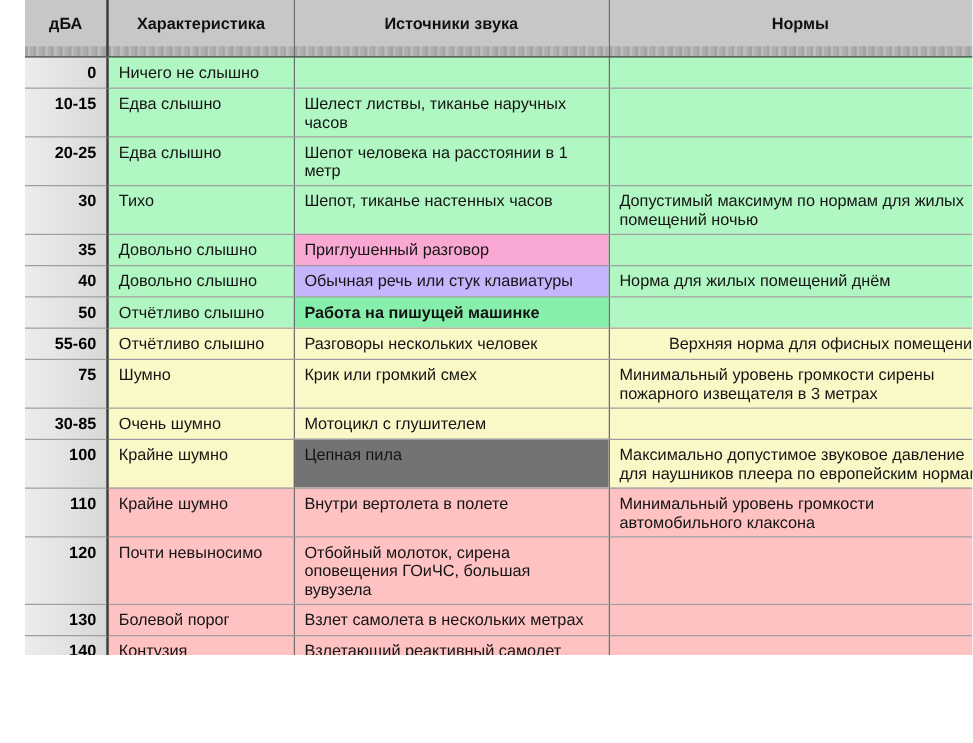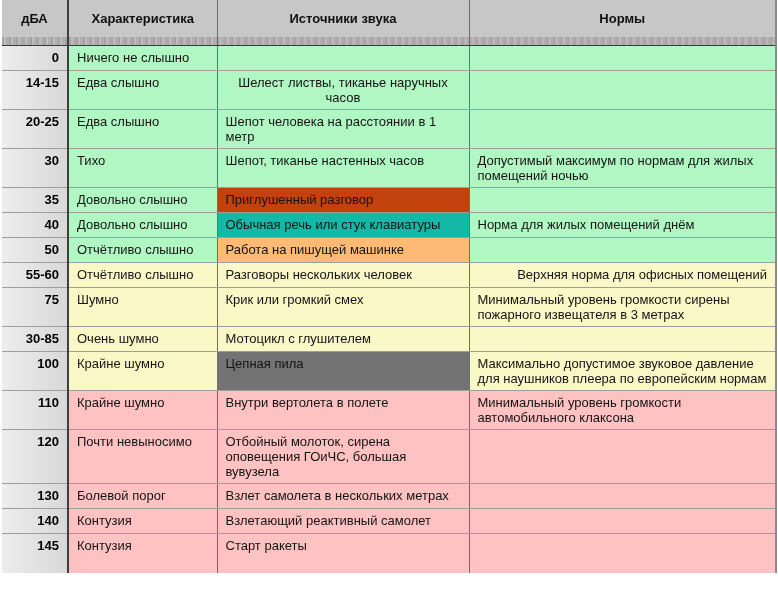--- a/index.html
+++ b/index.html
@@ -3,25 +3,25 @@
 <meta charset="utf-8">
 <style>
   html, body {
     margin: 0;
     padding: 0;
     background: #ffffff;
     font-family: "Liberation Sans", "DejaVu Sans", sans-serif;
   }
   .canvas {
     width: 778px;
-    height: 594px;
+    height: 524px;
     overflow: hidden;
     background: #ffffff;
     box-sizing: border-box;
-    padding: 0 2px;
+    padding: 0 20px;
   }
   table.noise {
     border-collapse: collapse;
     table-layout: fixed;
     width: 774px;
     font-size: 13px;
     color: #141414;
   }
   
   th {
@@ -86,53 +86,53 @@
       </tr>
     </thead>
     <tbody>
         <tr>
           <td class="dba">0</td>
           <td style="background-color: rgb(177, 247, 195);">Ничего не слышно</td>
           <td style="background-color: rgb(177, 247, 195);"></td>
           <td style="background-color: rgb(177, 247, 195);"></td>
         </tr>
         <tr>
-          <td class="dba">14-15</td>
+          <td class="dba">10-15</td>
           <td style="background-color: rgb(177, 247, 195);">Едва слышно</td>
-          <td style="background-color: rgb(177, 247, 195); text-align: center;">Шелест листвы, тиканье наручных часов</td>
+          <td style="background-color: rgb(177, 247, 195);">Шелест листвы, тиканье наручных часов</td>
           <td style="background-color: rgb(177, 247, 195);"></td>
         </tr>
         <tr>
           <td class="dba">20-25</td>
           <td style="background-color: rgb(177, 247, 195);">Едва слышно</td>
           <td style="background-color: rgb(177, 247, 195);">Шепот человека на расстоянии в 1 метр</td>
           <td style="background-color: rgb(177, 247, 195);"></td>
         </tr>
         <tr>
           <td class="dba">30</td>
           <td style="background-color: rgb(177, 247, 195);">Тихо</td>
           <td style="background-color: rgb(177, 247, 195);">Шепот, тиканье настенных часов</td>
           <td style="background-color: rgb(177, 247, 195);">Допустимый максимум по нормам для жилых помещений ночью</td>
         </tr>
         <tr>
           <td class="dba">35</td>
           <td style="background-color: rgb(177, 247, 195);">Довольно слышно</td>
-          <td style="background-color: #c2410c; margin-left: 20px;">Приглушенный разговор</td>
+          <td style="background-color: #f9a8d4; margin-left: 20px;">Приглушенный разговор</td>
           <td style="background-color: rgb(177, 247, 195);"></td>
         </tr>
         <tr>
           <td class="dba">40</td>
           <td style="background-color: rgb(177, 247, 195);">Довольно слышно</td>
-          <td style="background-color: #14b8a6; margin-top: 40px;">Обычная речь или стук клавиатуры</td>
+          <td style="background-color: #c4b5fd; margin-top: 40px;">Обычная речь или стук клавиатуры</td>
           <td style="background-color: rgb(177, 247, 195);">Норма для жилых помещений днём</td>
         </tr>
         <tr>
           <td class="dba">50</td>
           <td style="background-color: rgb(177, 247, 195);">Отчётливо слышно</td>
-          <td style="background-color: #fdba74;">Работа на пишущей машинке</td>
+          <td style="background-color: #86efac; font-weight: bold;">Работа на пишущей машинке</td>
           <td style="background-color: rgb(177, 247, 195);"></td>
         </tr>
         <tr>
           <td class="dba">55-60</td>
           <td style="background-color: rgb(251, 248, 200);">Отчётливо слышно</td>
           <td style="background-color: rgb(251, 248, 200);">Разговоры нескольких человек</td>
           <td style="background-color: rgb(251, 248, 200); text-align: right;">Верхняя норма для офисных помещений</td>
         </tr>
         <tr>
           <td class="dba">75</td>

